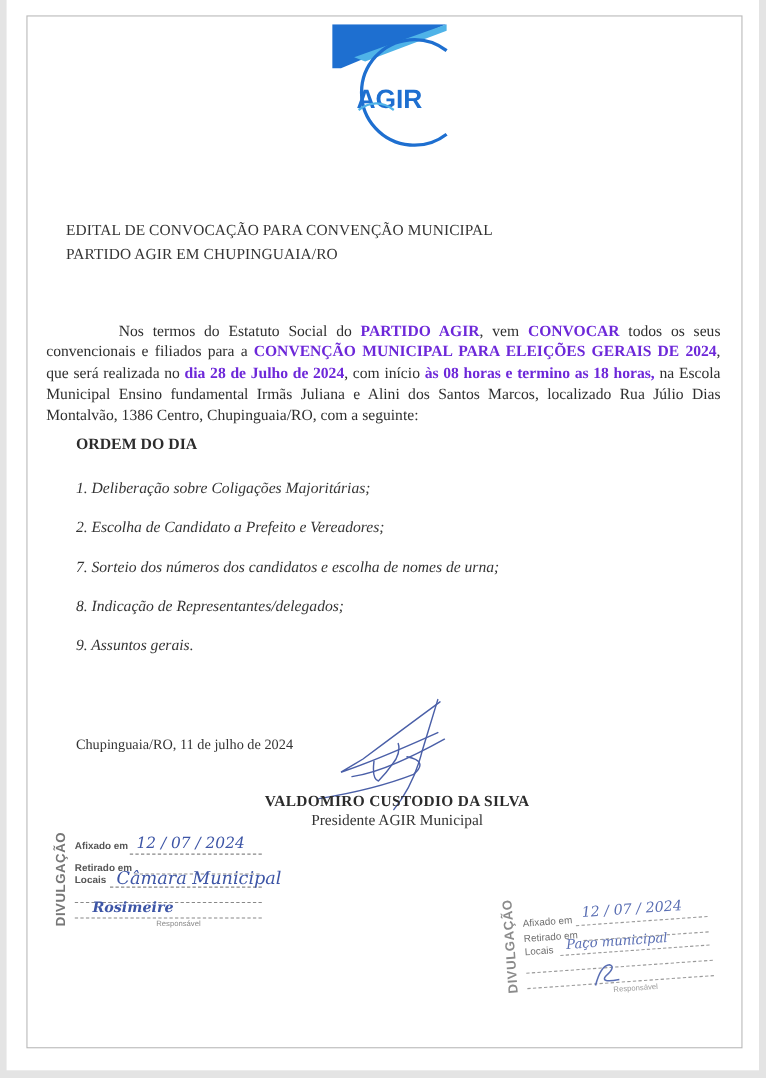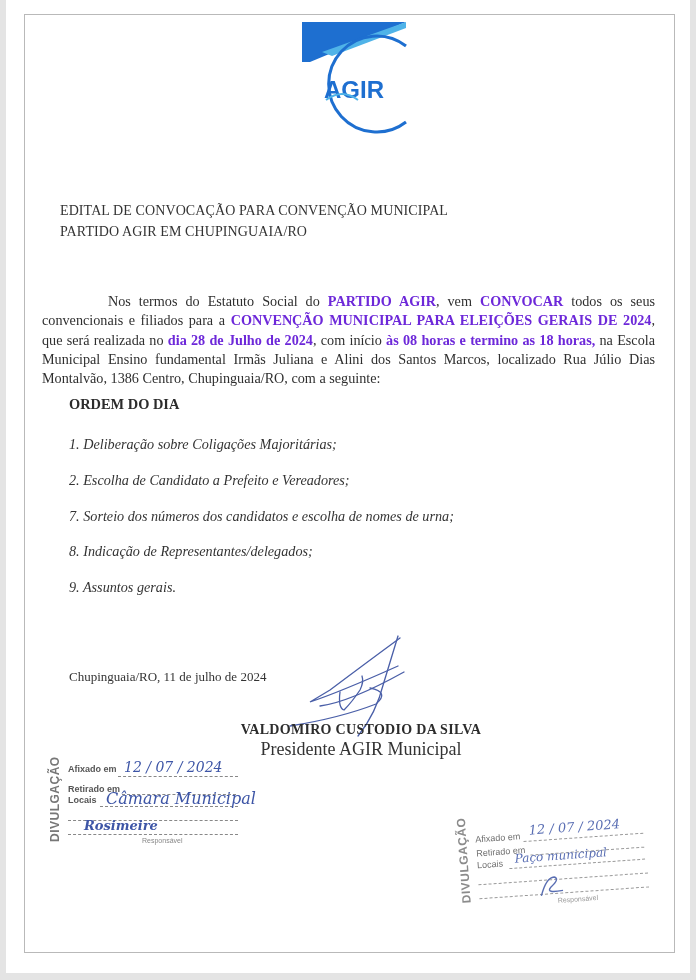--- a/index.html
+++ b/index.html
@@ -44,21 +44,21 @@
     }
     .place-date {
       position: absolute; left: 69px; top: 633px; font-size: 13px; color: #333; margin-top: 36px;
     }
     .sig-name {
       position: absolute; left: 238px; top: 722px; width: 246px; text-align: center;
       font-weight: bold; font-size: 14px; letter-spacing: 0.3px; color: #2c2c2c;
     }
     .sig-role {
       position: absolute; left: 238px; top: 739px; width: 246px; text-align: center;
-      font-size: 18px; color: #333;
+      font-size: 14px; color: #333;
     }
     .signature {
       position: absolute; left: 280px; top: 630px; width: 150px; height: 110px;
       pointer-events: none;
     }
     .stamp {
       position: absolute; font-family: "Liberation Sans", "DejaVu Sans", sans-serif;
       color: #555;
     }
     .stamp .side {

